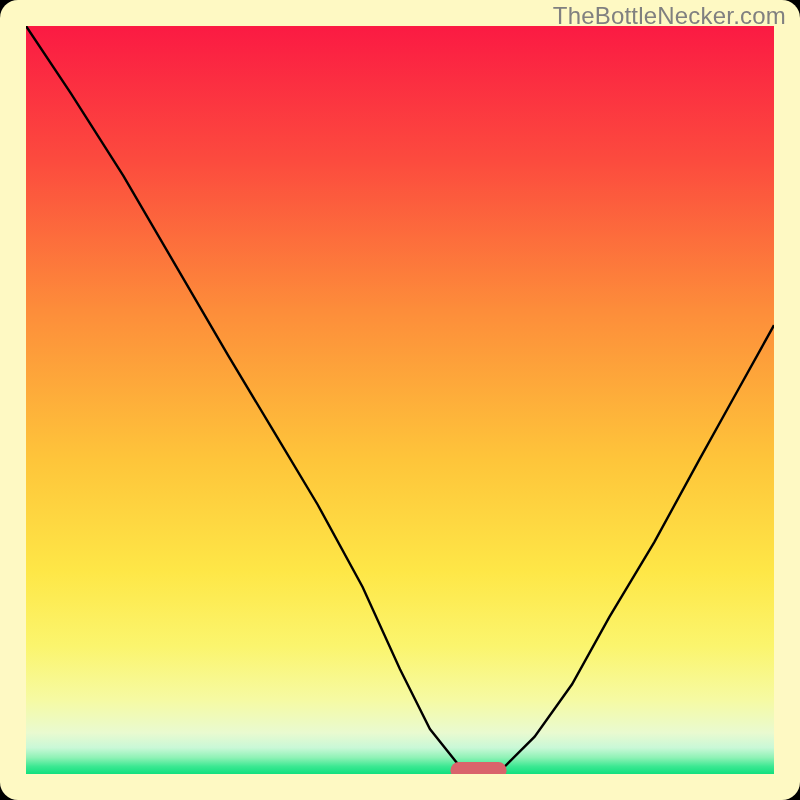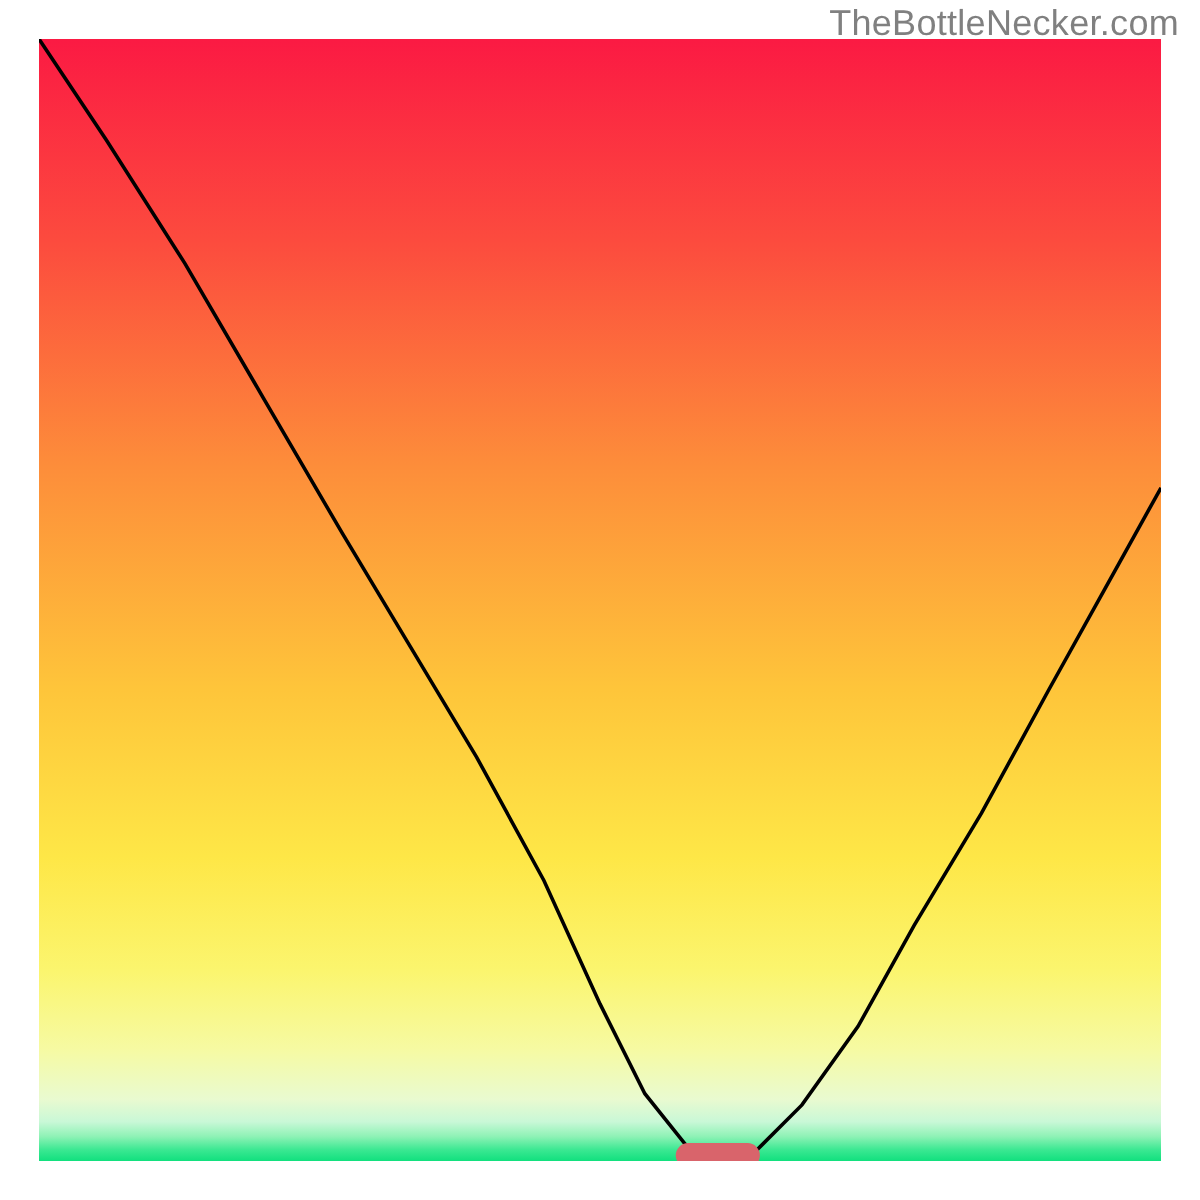--- a/index.html
+++ b/index.html
@@ -7,21 +7,22 @@
     padding: 0;
     width: 800px;
     height: 800px;
     background: #000;
     overflow: hidden;
     font-family: Arial, Helvetica, sans-serif;
   }
   .frame {
     position: absolute;
     inset: 0;
-    background: #ffffff;
+    background: #fef9c3;
+    border-radius: 18px;
   }
   .plot-area {
     position: absolute;
     left: 26px;
     top: 26px;
     width: 748px;
     height: 748px;
     overflow: hidden;
   }
   .watermark {

